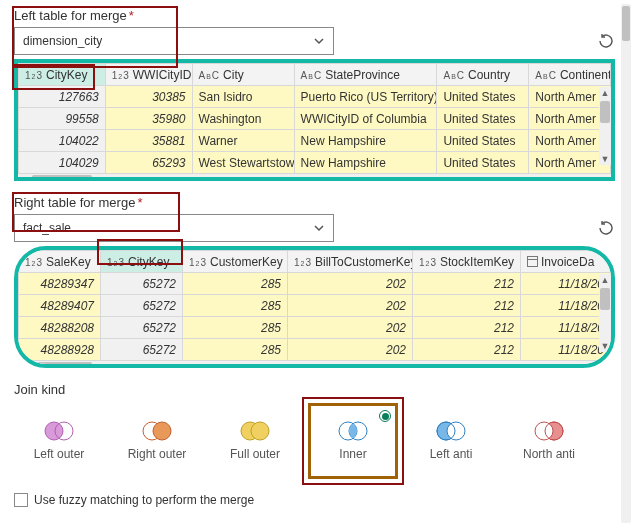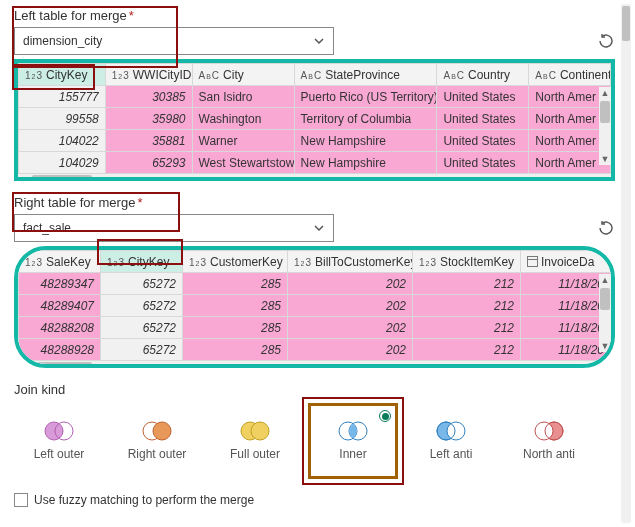--- a/index.html
+++ b/index.html
@@ -100,21 +100,21 @@
     table-layout: fixed;
   }
   th, td {
     border: 1px solid #d8d8d8;
     padding: 3px 6px;
     font-size: 12px;
     height: 22px;
     white-space: nowrap;
     overflow: hidden;
     text-overflow: clip;
-    background: #f9a8d4;
+    background: #fef9c3;
   }
   th {
     background: #f3f3f3;
     text-align: left;
     font-weight: normal;
     color: #333;
     position: relative;
   }
   th.selected { background: #cceee4; }
   .type-ico {
@@ -258,32 +258,32 @@
       <th class="selected"><span class="type-ico">1<span class="sup">2</span>3</span><span>CityKey</span></th>
       <th><span class="type-ico">1<span class="sup">2</span>3</span><span>WWICityID</span></th>
       <th><span class="type-ico">A<span class="sup">B</span>C</span><span>City</span></th>
       <th><span class="type-ico">A<span class="sup">B</span>C</span><span>StateProvince</span></th>
       <th><span class="type-ico">A<span class="sup">B</span>C</span><span>Country</span></th>
       <th><span class="type-ico">A<span class="sup">B</span>C</span><span>Continent</span></th>
     </tr>
       </thead>
     <tbody>
       <tr>
-          <td class="num sel">155777</td>
+          <td class="num sel">127663</td>
           <td class="num">30385</td>
           <td>San Isidro</td>
           <td>Puerto Rico (US Territory)</td>
           <td>United States</td>
           <td>North Amer</td>
         </tr>
       <tr>
           <td class="num sel">99558</td>
           <td class="num">35980</td>
           <td>Washington</td>
-          <td>Territory of Columbia</td>
+          <td>WWICityID of Columbia</td>
           <td>United States</td>
           <td>North Amer</td>
         </tr>
       <tr>
           <td class="num sel">104022</td>
           <td class="num">35881</td>
           <td>Warner</td>
           <td>New Hampshire</td>
           <td>United States</td>
           <td>North Amer</td>

